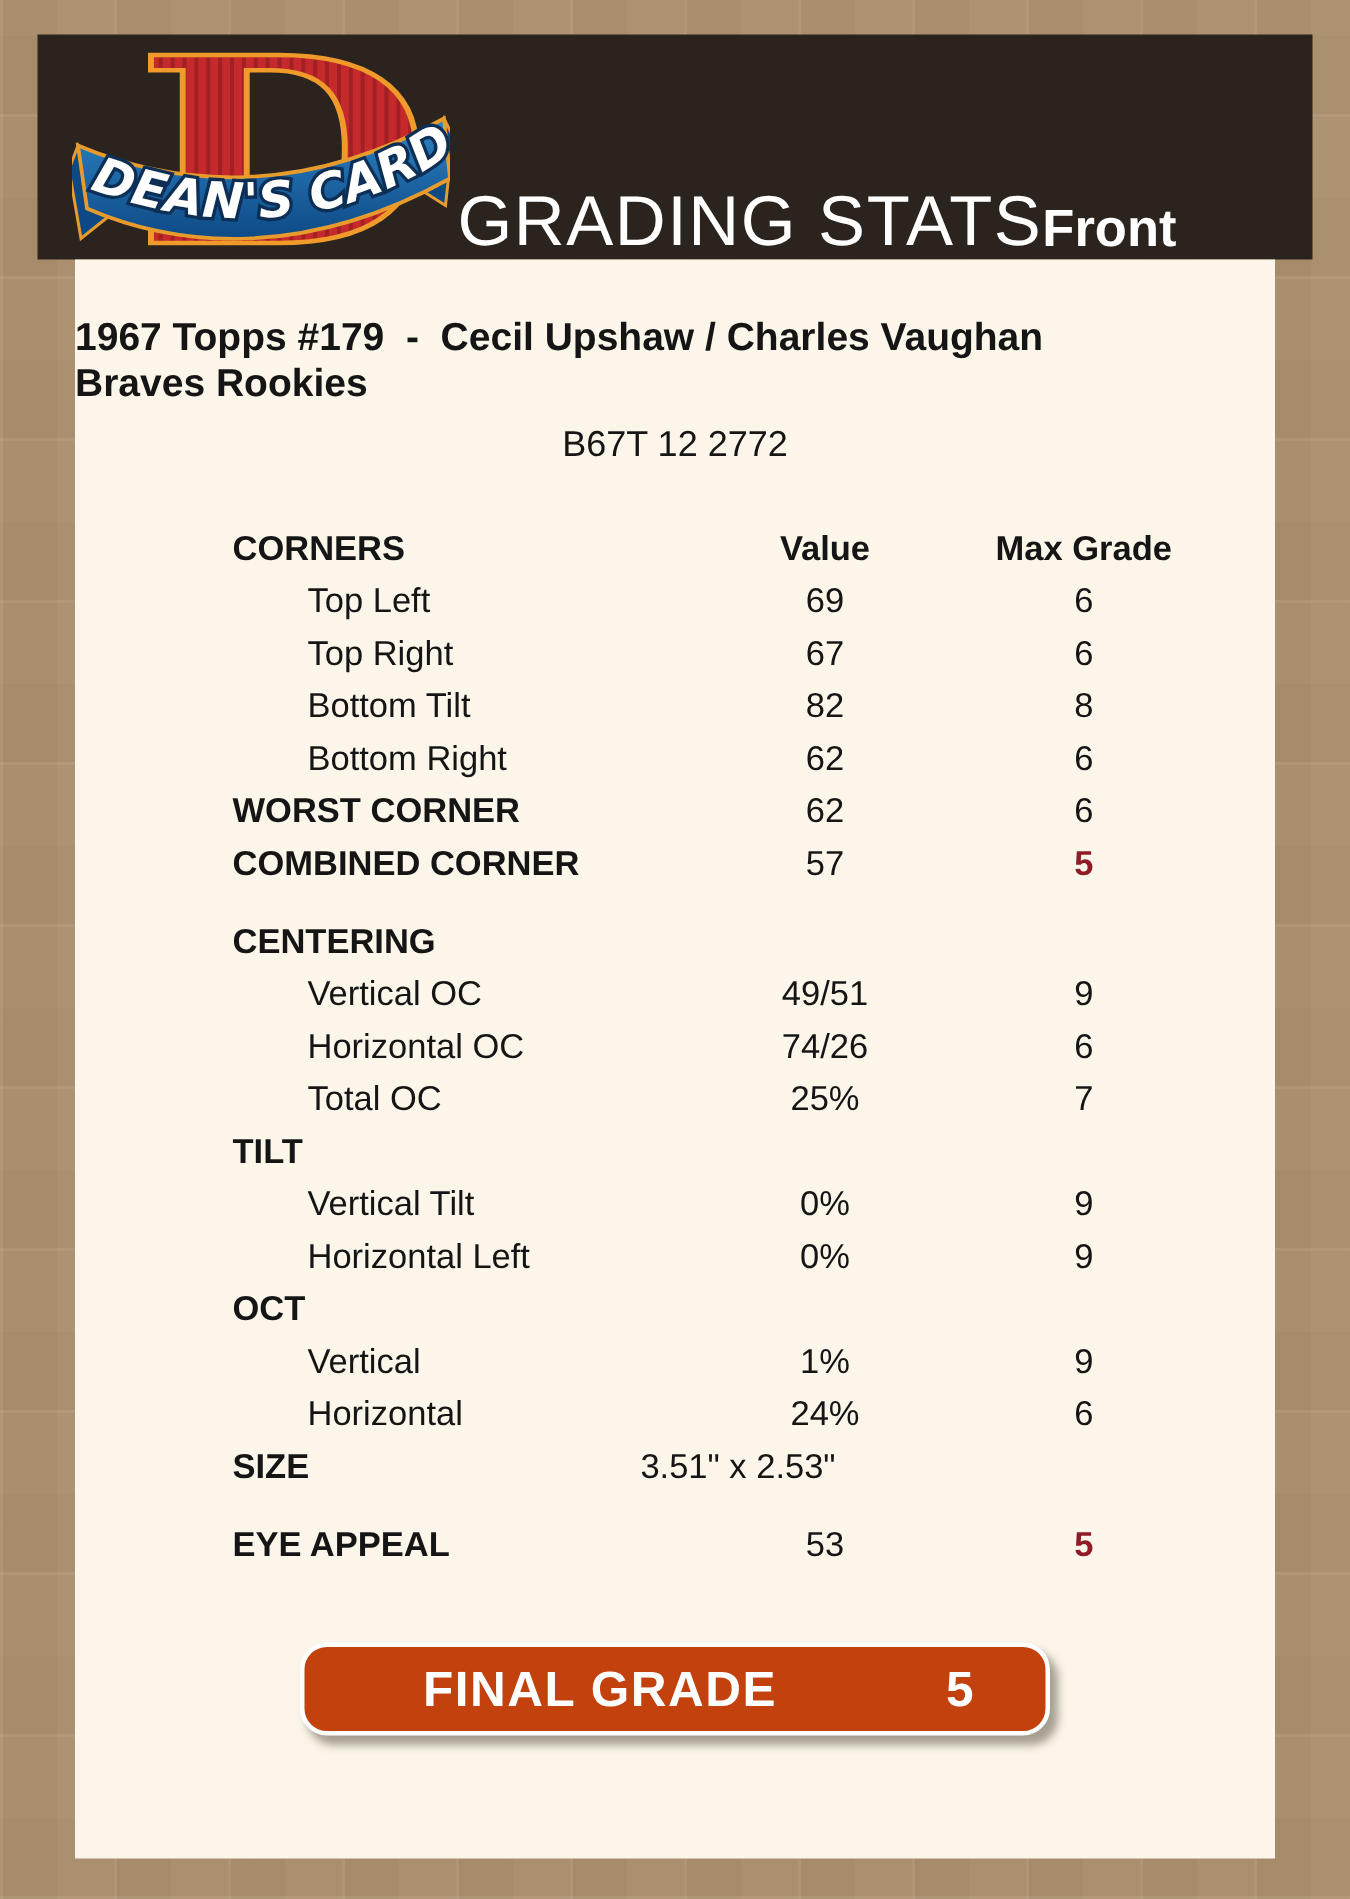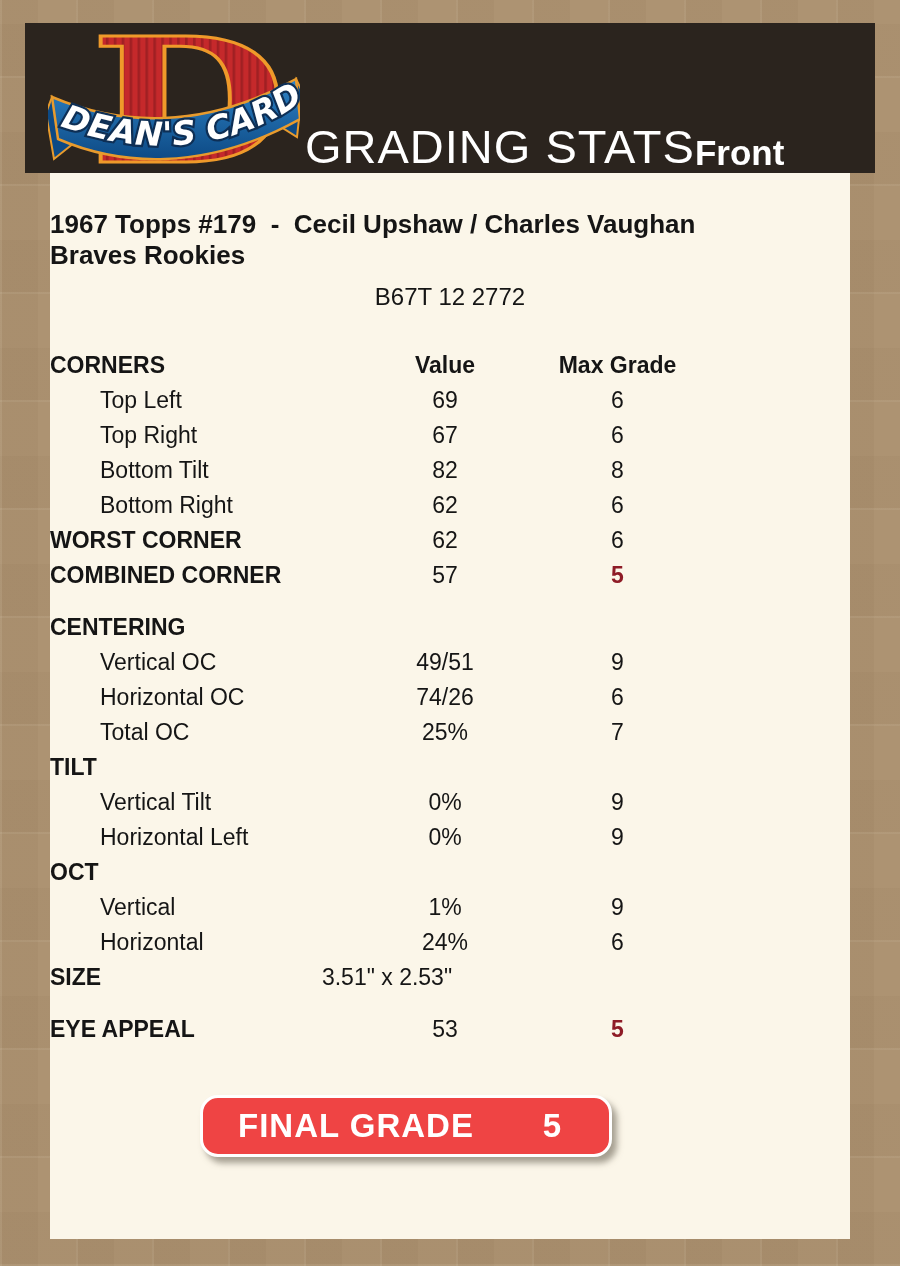--- a/index.html
+++ b/index.html
@@ -30,34 +30,34 @@
     background:#fbf6e9;color:#151515;
   }
   .card-title{position:absolute;top:36px;left:0;width:100%;text-align:left;
     font-size:26px;font-weight:bold;line-height:31px;}
   .card-title div{white-space:pre;}
   .serial{position:absolute;top:110px;left:0;width:100%;text-align:center;
     font-size:24px;font-weight:400;line-height:28px;}
   .grade-table{position:absolute;top:175px;left:0;width:100%;}
   .row{
     display:grid;grid-template-columns:290px 210px 135px;
-    height:35px;align-items:center;
+    padding-left:105px;height:35px;align-items:center;
     font-size:23px;
   }
   .row .cell-label{text-align:left;}
   .row .cell-value,.row .cell-max{text-align:center;}
   .row.hdr .cell-label{font-weight:bold;}
   .row.colhdr .cell-value,.row.colhdr .cell-max{font-weight:bold;}
   .row.sub .cell-label{padding-left:50px;}
   .row.gap{margin-top:17px;}
   .cell-max.red,.cell-value.red{color:#8e1b26;font-weight:bold;}
   .row.size-row .cell-value{transform:translateX(-58px);}
   .final-grade{
-    position:absolute;left:150px;top:922px;width:412px;height:62px;
-    background:#ef4444;border:3px solid #ffffff;border-radius:18px;
+    position:absolute;left:150px;top:922px;width:500px;height:62px;
+    background:#c2410c;border:3px solid #ffffff;border-radius:18px;
     box-shadow:5px 6px 6px rgba(95,88,72,0.55);
     box-sizing:border-box;color:#ffffff;
   }
   .final-grade .fg-label{
     position:absolute;left:0;right:100px;top:0;bottom:0;
     display:flex;align-items:center;justify-content:center;
     font-size:33px;font-weight:bold;letter-spacing:1px;
   }
   .final-grade .fg-value{
     position:absolute;right:48px;top:0;bottom:0;

